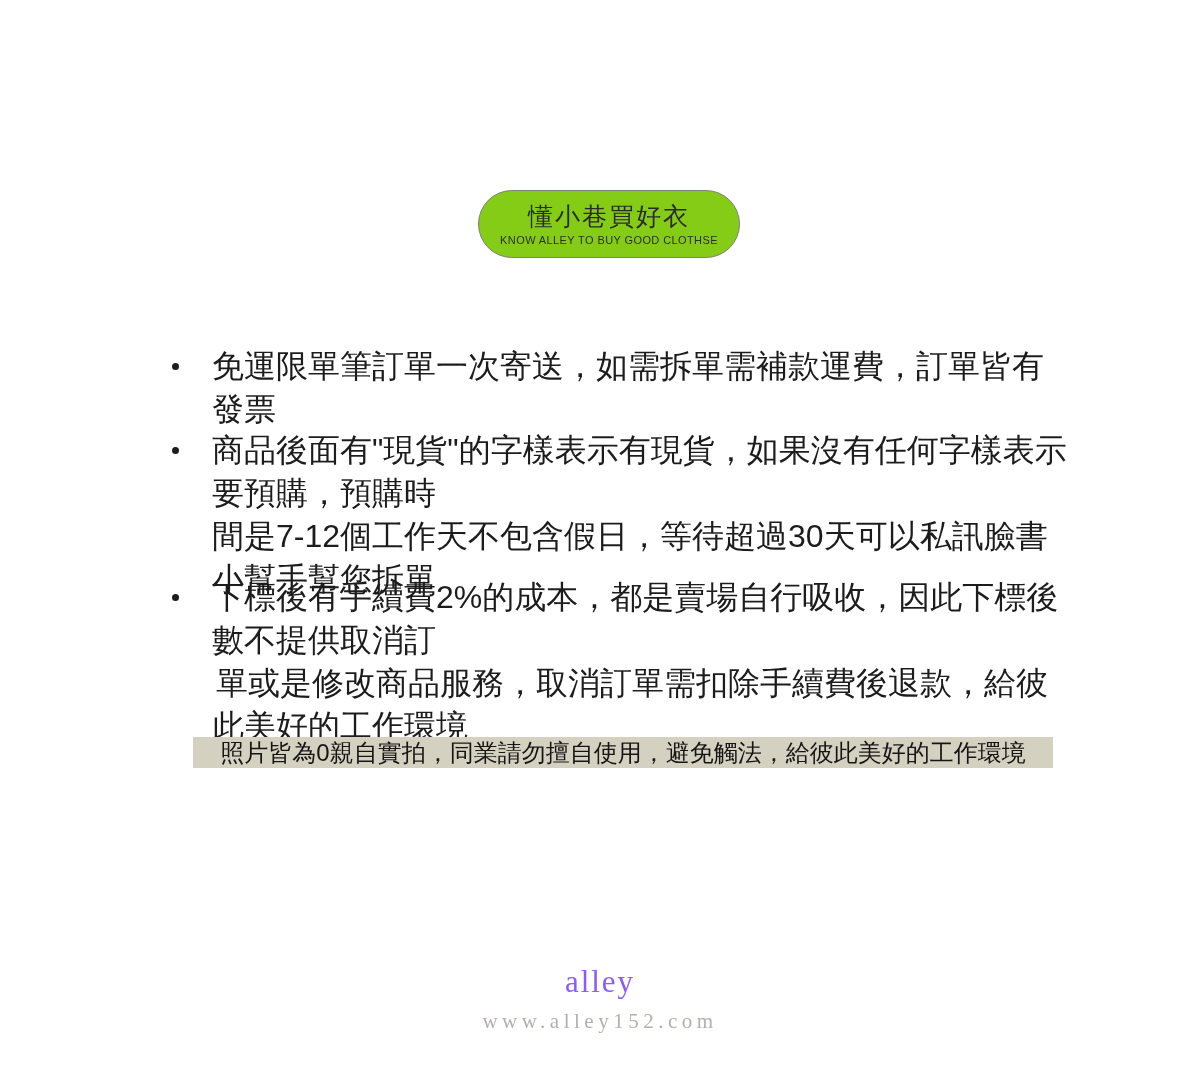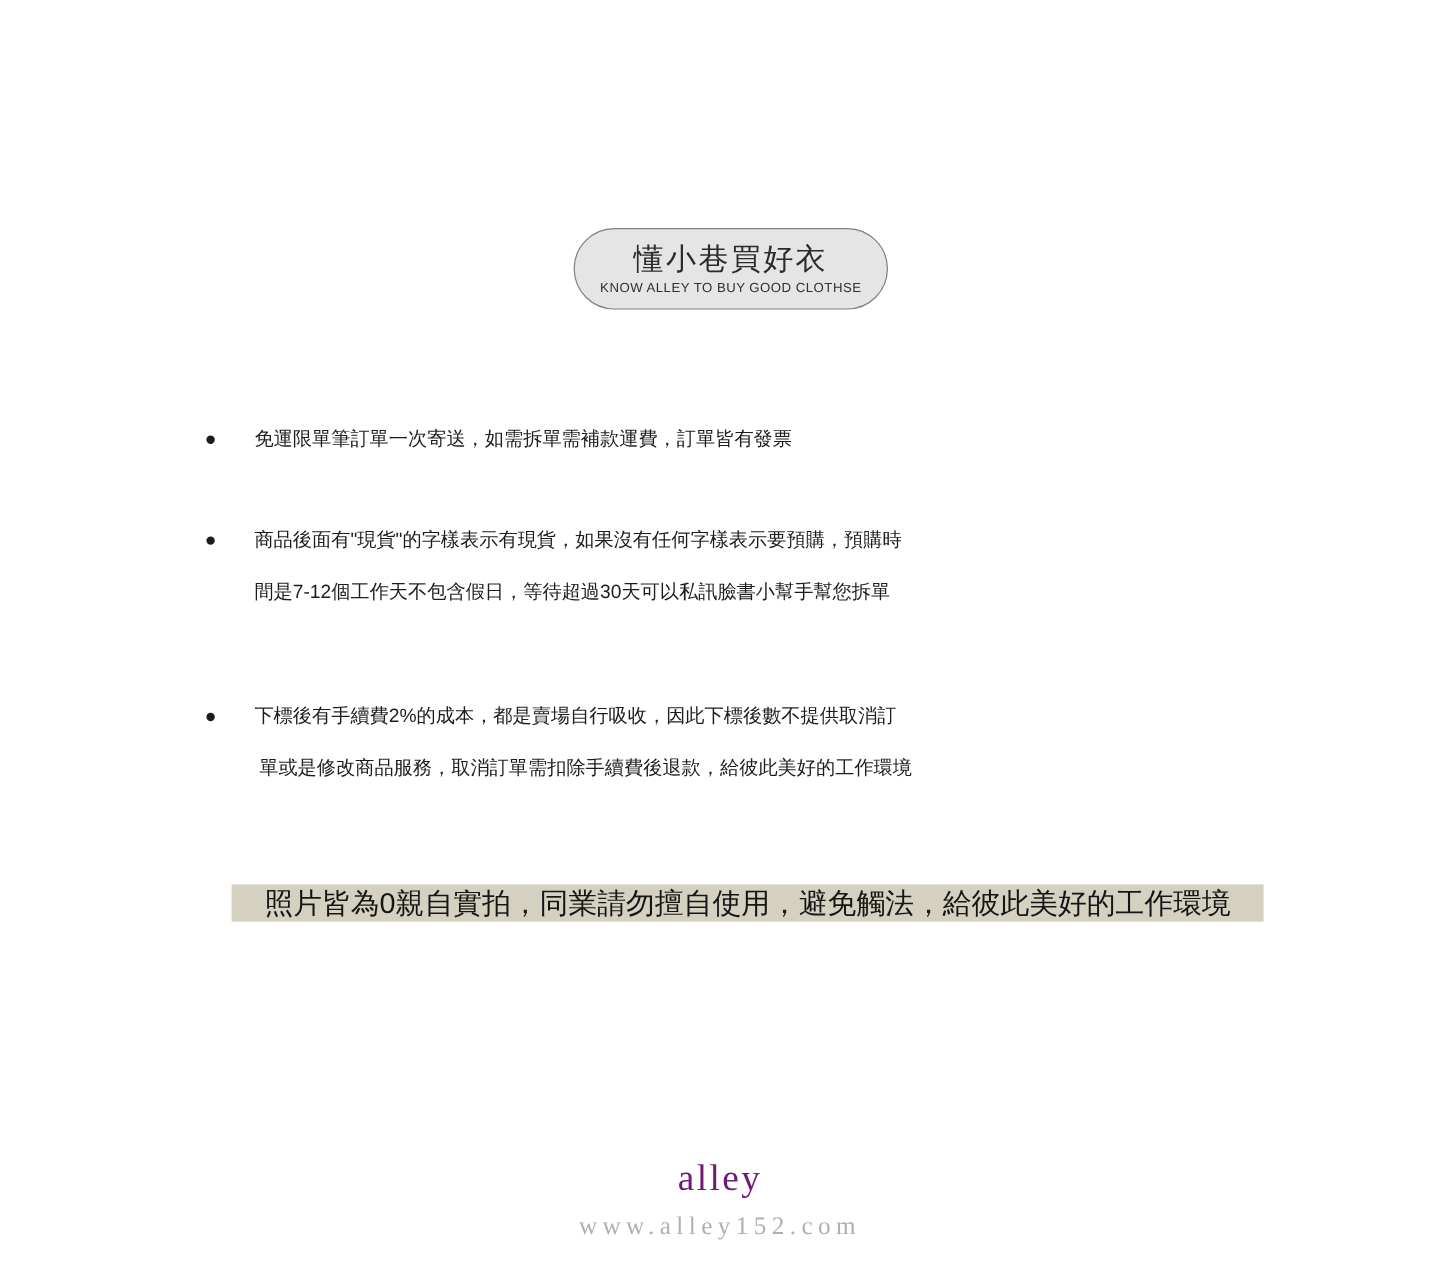--- a/index.html
+++ b/index.html
@@ -20,21 +20,21 @@
 
   
   .badge {
     position: absolute;
     left: 478px;
     top: 190px;
     width: 262px;
     height: 68px;
     border: 1.5px solid #7f7f7f;
     border-radius: 36px;
-    background: #e5e5e5;
+    background: #84cc16;
     display: flex;
     flex-direction: column;
     align-items: center;
     justify-content: center;
   }
   .badge-title {
     font-size: 25px;
     letter-spacing: 2px;
     color: #2b2b2b;
     font-weight: 400;
@@ -59,21 +59,21 @@
   .bullet .dot {
     width: 7px;
     height: 7px;
     border-radius: 50%;
     background: #1c1c1c;
     margin-top: 18px;
     flex: 0 0 auto;
   }
   .bullet .lines {
     margin-left: 33px;
-    font-size: 16px;
+    font-size: 32px;
     line-height: 43px;
     color: #1c1c1c;
   }
   .bullet-1 { top: 345px; }
   .bullet-2 { top: 429px; }
   .bullet-3 { top: 576px; }
   .bullet-3 .lines p:nth-child(2) { text-indent: 4px; }
 
   
   .highlight-bar {
@@ -94,21 +94,21 @@
   .footer {
     position: absolute;
     left: 0;
     top: 965px;
     width: 1200px;
     text-align: center;
   }
   .footer-brand {
     font-family: "Liberation Serif", "DejaVu Serif", serif;
     font-size: 31px;
-    color: #701a75;
+    color: #8b5cf6;
     letter-spacing: 2px;
     line-height: 1.1;
   }
   .footer-url {
     margin-top: 10px;
     font-family: "Liberation Serif", "DejaVu Serif", serif;
     font-size: 21px;
     color: #b3b0aa;
     letter-spacing: 4.5px;
   }

